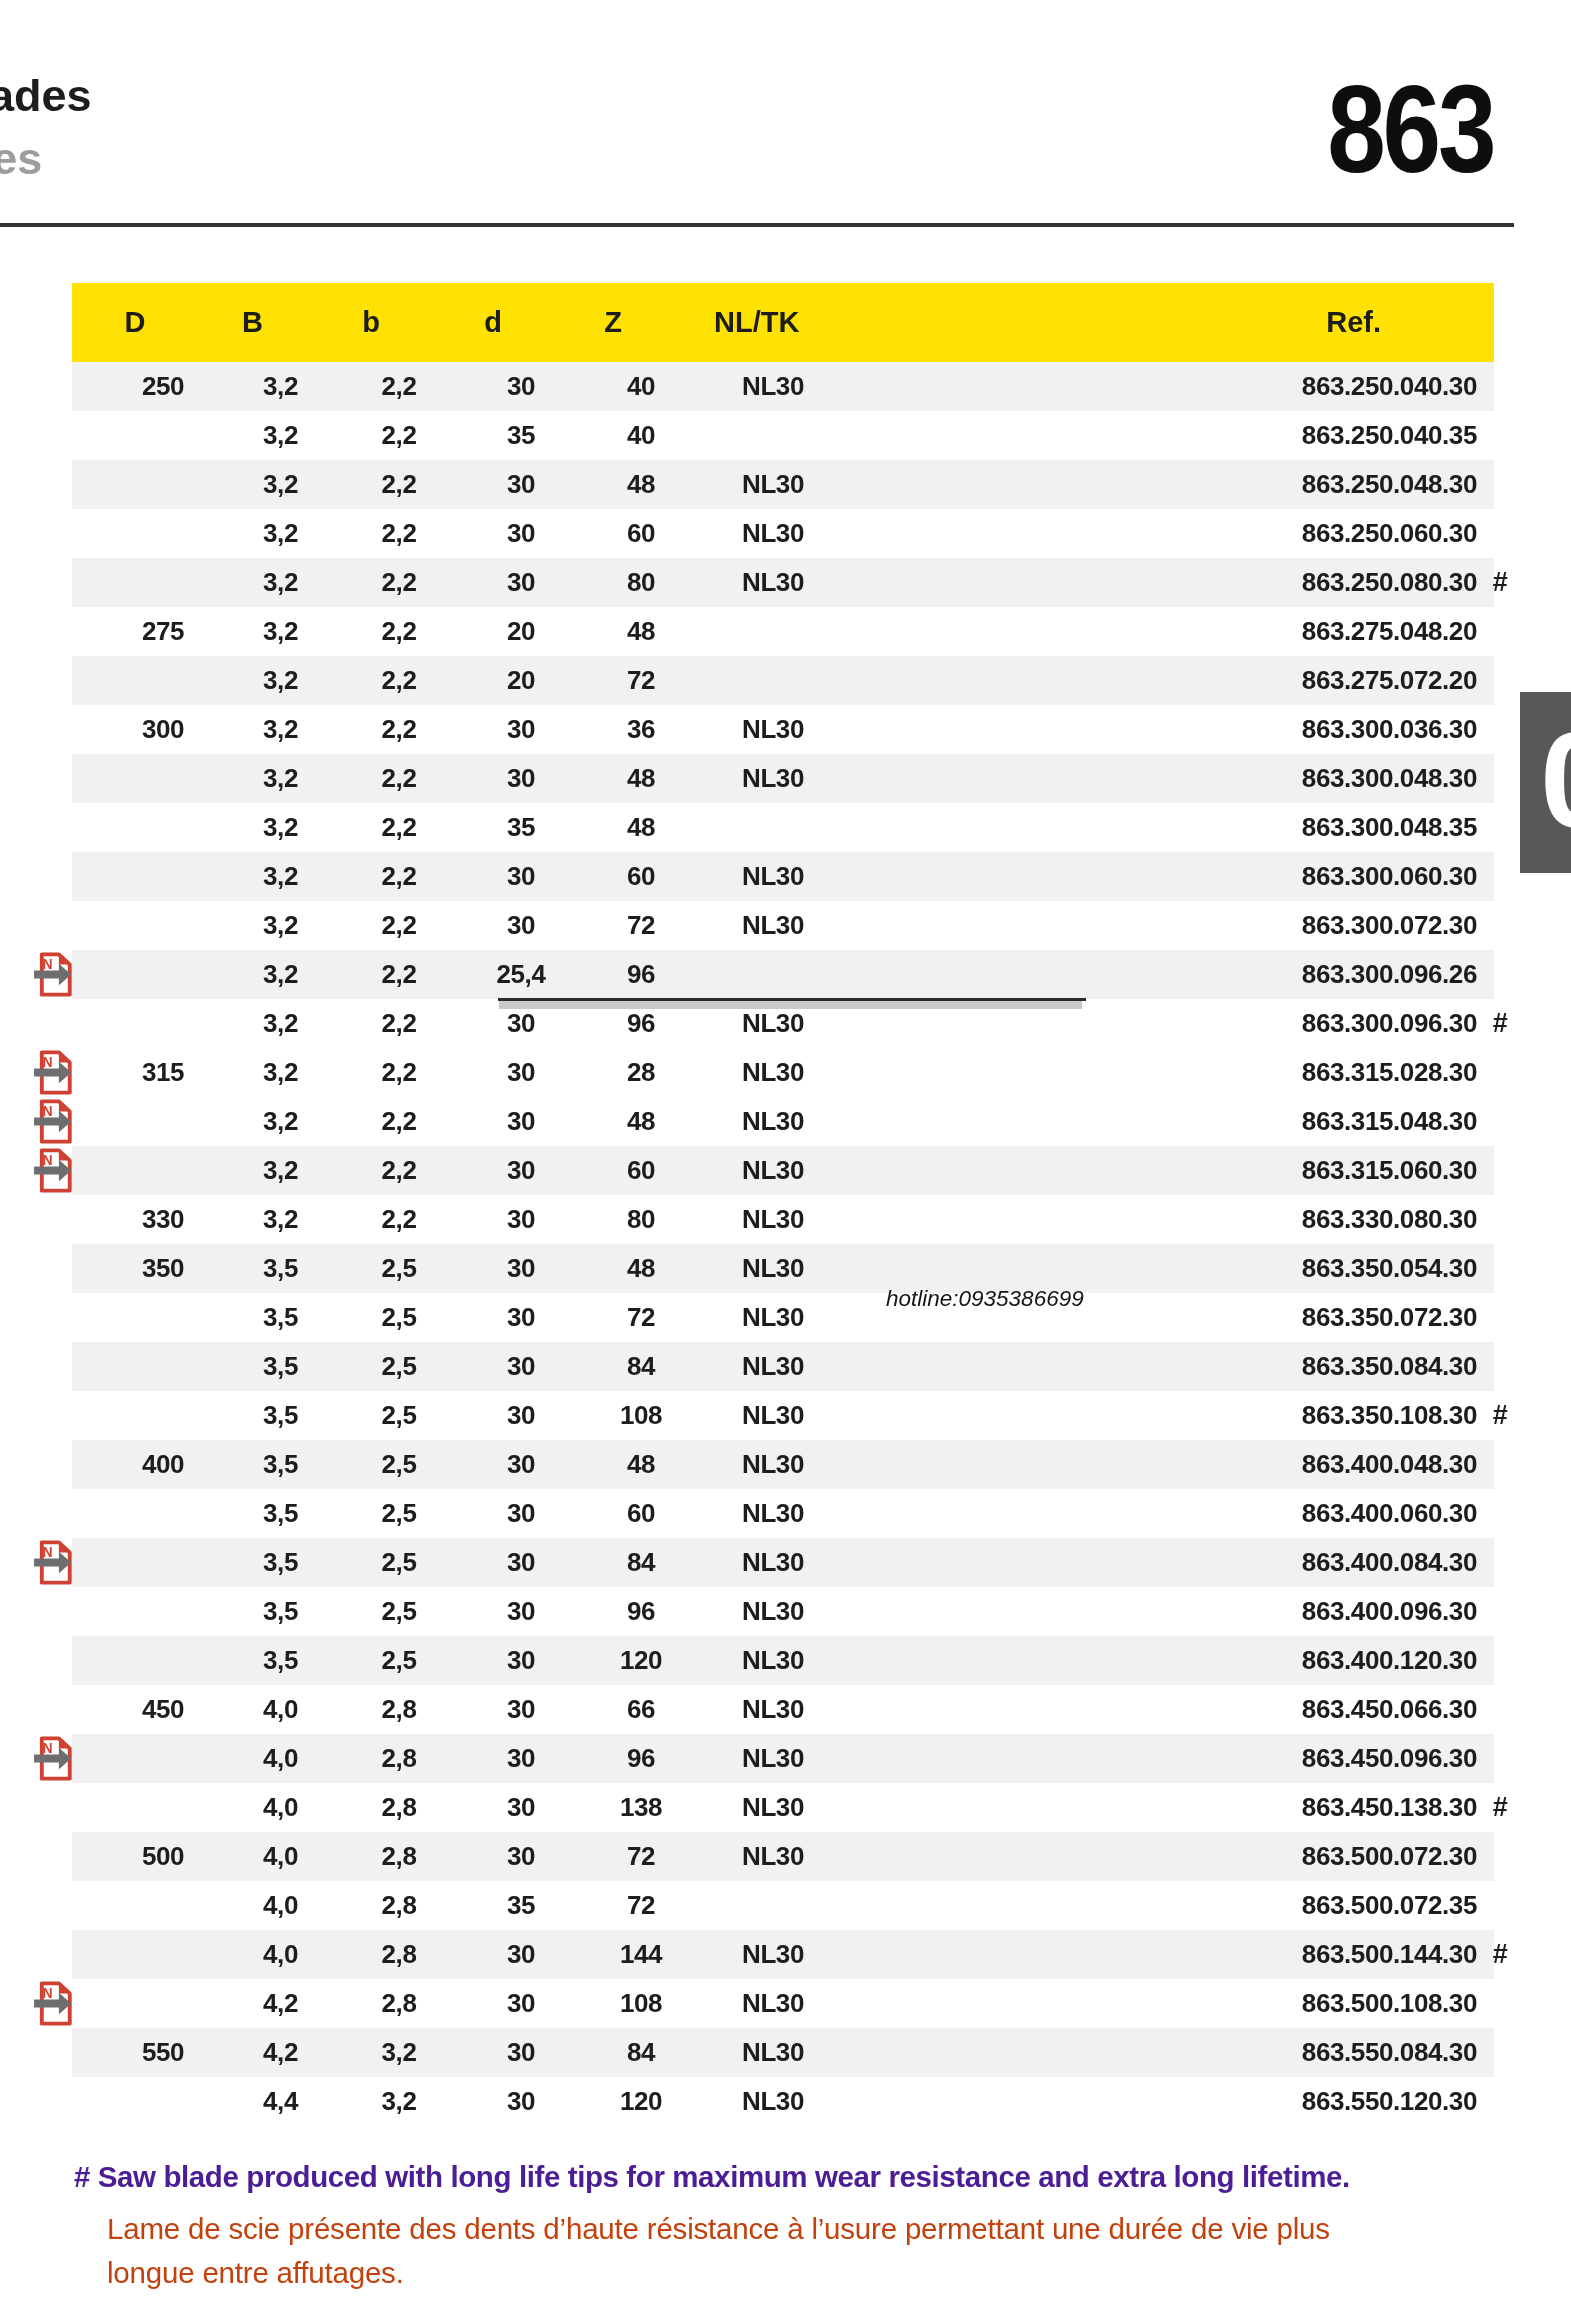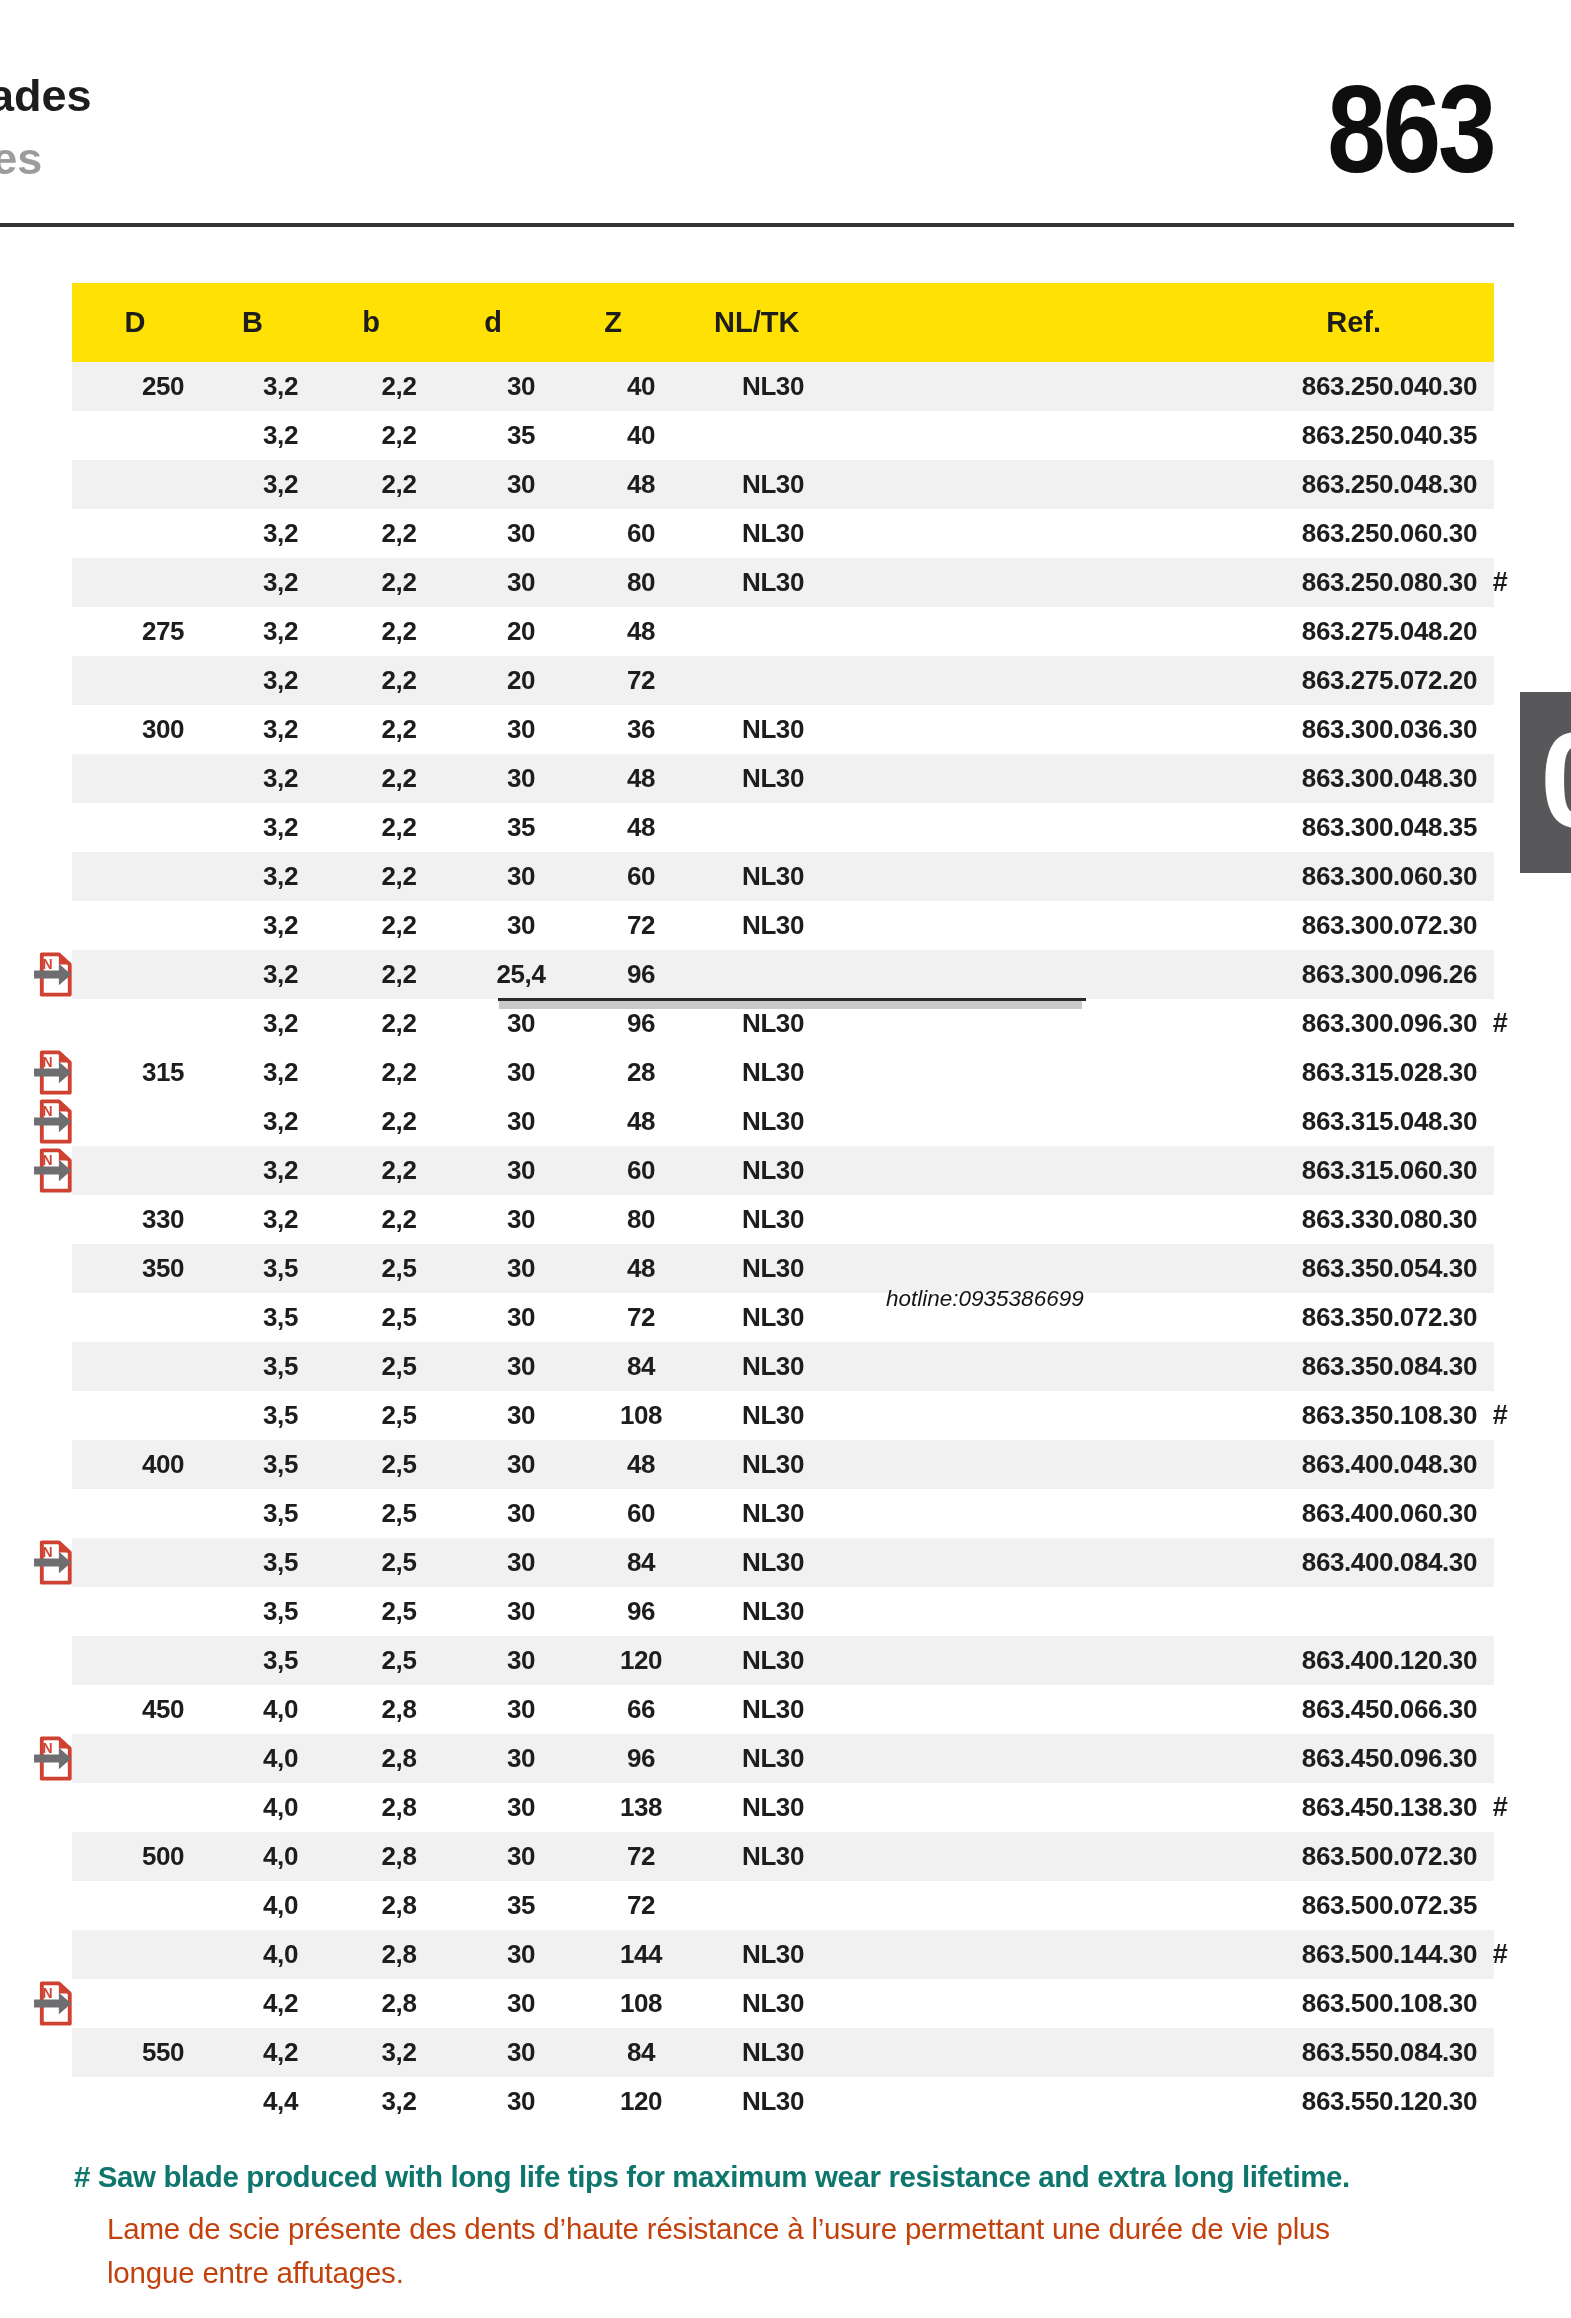--- a/index.html
+++ b/index.html
@@ -32,21 +32,21 @@
   .row.divider::before{content:"";position:absolute;left:426px;bottom:-1.6px;width:588px;height:3.1px;background:#2b2b2b;z-index:3;}
   .row.divider::after{content:"";position:absolute;left:427px;bottom:-10px;width:583px;height:7.8px;background:#c9c9c9;z-index:3;}
 
   
   .side-tab{position:absolute;left:1520px;top:692px;width:51px;height:181px;background:#58585a;overflow:hidden;}
   .side-tab span{position:absolute;left:20px;top:20px;font-size:136px;font-weight:bold;color:#ffffff;line-height:1;}
 
   .watermark{position:absolute;left:886px;top:1286px;font-size:22.5px;font-weight:normal;color:#161616;letter-spacing:0;font-style:italic;}
 
   
-  .fn-en{position:absolute;left:74px;top:2160px;width:1442px;font-size:29.5px;font-weight:bold;color:#0f766e;letter-spacing:-0.4px;}
+  .fn-en{position:absolute;left:74px;top:2160px;width:1442px;font-size:29.5px;font-weight:bold;color:#4c1d95;letter-spacing:-0.4px;}
   .fn-fr{position:absolute;left:107px;top:2207px;width:1411px;font-size:29.5px;color:#c2410c;line-height:44px;letter-spacing:-0.2px;}
 </style>
 </head>
 <body>
 
 <div class="brand1">ades</div>
 <div class="brand2">es</div>
 <div class="pagenum">863</div>
 <div class="top-rule"></div>
 
@@ -388,20 +388,21 @@
   </div>
 
   <div class="row grid8">
 
     <div class="cc c-d"></div>
     <div class="cc c-B">3,5</div>
     <div class="cc c-b2">2,5</div>
     <div class="cc c-d2">30</div>
     <div class="cc c-z">96</div>
     <div class="c-nl">NL30</div>
+    <div class="c-ref">863.400.096.30</div>
     <div class="c-hash"></div>
   </div>
 
   <div class="row grid8 gray">
 
     <div class="cc c-d"></div>
     <div class="cc c-B">3,5</div>
     <div class="cc c-b2">2,5</div>
     <div class="cc c-d2">30</div>
     <div class="cc c-z">120</div>

